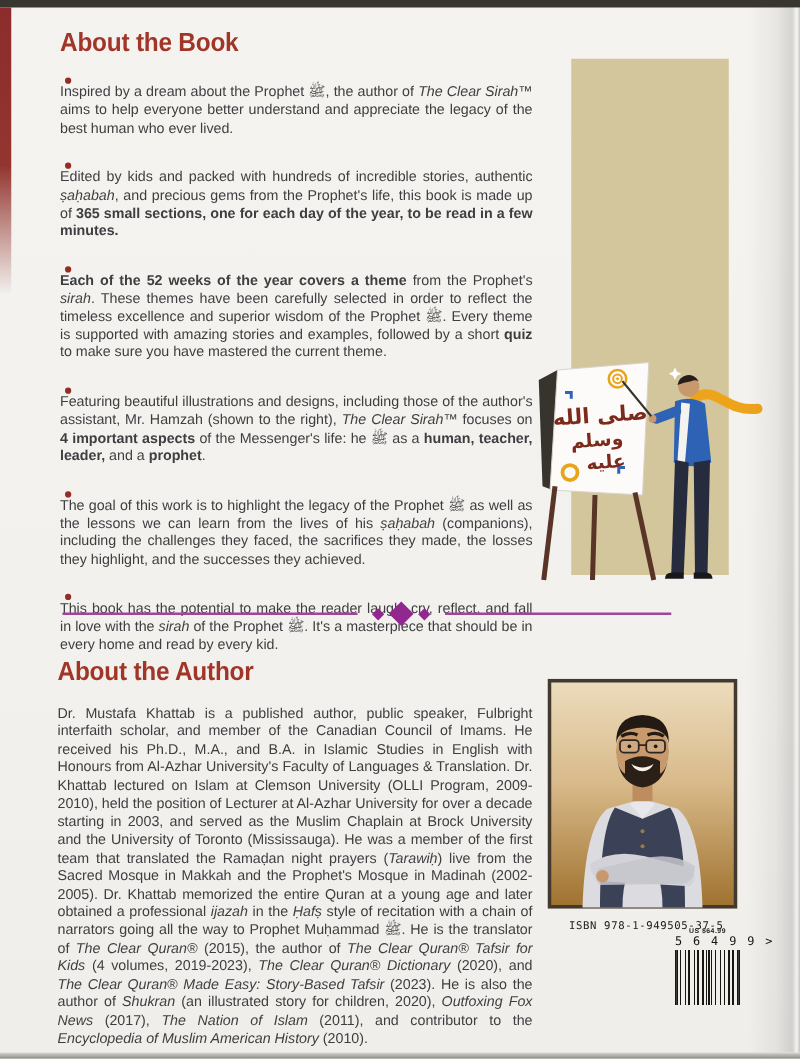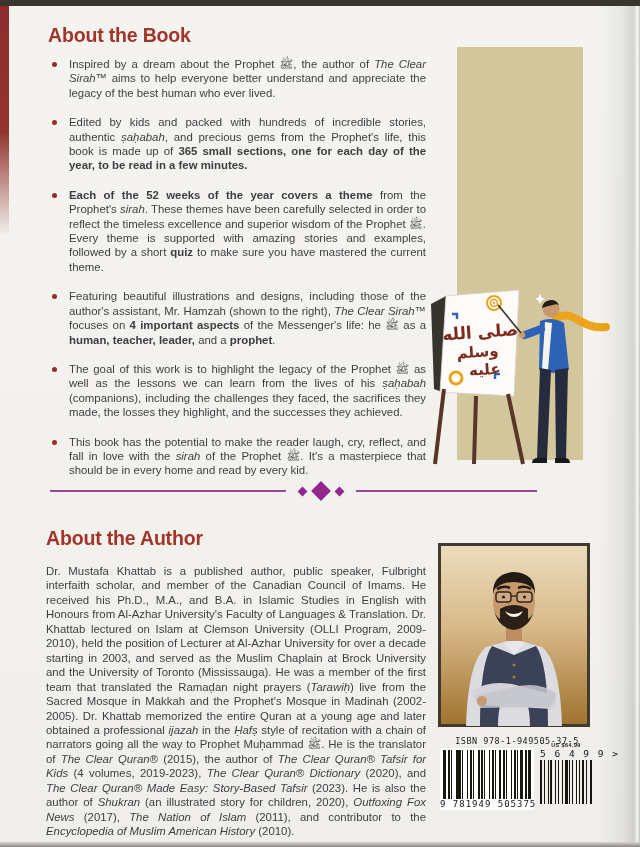--- a/index.html
+++ b/index.html
@@ -12,21 +12,21 @@
        background:linear-gradient(180deg,#8c2c2c 0%,#93352f 55%,rgba(147,53,47,0) 100%);}
   .page-curl{position:absolute;top:6px;right:0;bottom:5px;width:42px;
        background:linear-gradient(90deg,rgba(0,0,0,0) 0%,rgba(0,0,0,0.05) 55%,rgba(0,0,0,0.13) 85%,rgba(255,255,255,0.25) 94%,rgba(0,0,0,0.18) 100%);}
 
   
   .section-heading{color:#a13527;font-weight:700;font-size:21px;letter-spacing:-0.2px;
        transform:scaleX(0.93);transform-origin:left center;margin:0 0 10px 0;}
 
   
   .section-book{position:absolute;top:23px;left:48px;width:378px;}
-  .bullet-item{display:flex;margin-bottom:15px;}
+  .bullet-item{display:flex;margin-bottom:15px;flex-direction:column;}
   .bullet-dot{flex:0 0 auto;width:5px;height:5px;border-radius:50%;background:#932e26;margin:5px 12px 0 4px;}
   .bullet-text{flex:1;font-size:11.4px;line-height:14.4px;color:#3e3e40;text-align:justify;}
   .run-b{font-weight:700;}
   .run-i{font-style:italic;}
 
   
   .divider{position:absolute;top:483px;left:50px;width:487px;height:16px;display:flex;align-items:center;}
   .div-line{height:2px;background:#a0459a;}
   .div-line.left{width:236px;margin-right:9px;}
   .div-line.right{flex:1;margin-left:9px;}
@@ -204,24 +204,20 @@
         <rect x="79" y="49" width="15" height="10" rx="3"></rect>
         <line x1="73" y1="53" x2="79" y2="53"></line>
       </g>
       <circle cx="65.5" cy="54" r="1.5" fill="#1d1812"></circle>
       <circle cx="86.5" cy="54" r="1.5" fill="#1d1812"></circle>
     </g>
   </svg>
 
   <div class="barcode-block">
     <div class="isbn-label">ISBN 978-1-949505-37-5</div>
-    <div class="ean">
-      <div class="ean-bars"></div>
-      <div class="ean-digits">9 781949 505375</div>
-    </div>
     <div class="addon">
       <div class="addon-price">US $64.99</div>
       <div class="addon-digits">5 6 4 9 9 &gt;</div>
       <div class="addon-bars"></div>
     </div>
   </div>
 
   <div class="page-curl"></div>
   <div class="edge-bottom"></div>
 </div>

